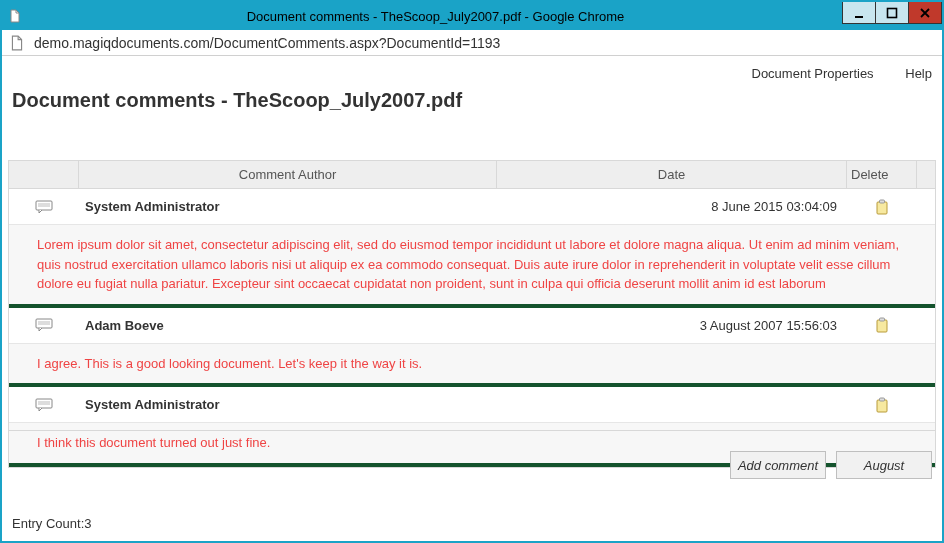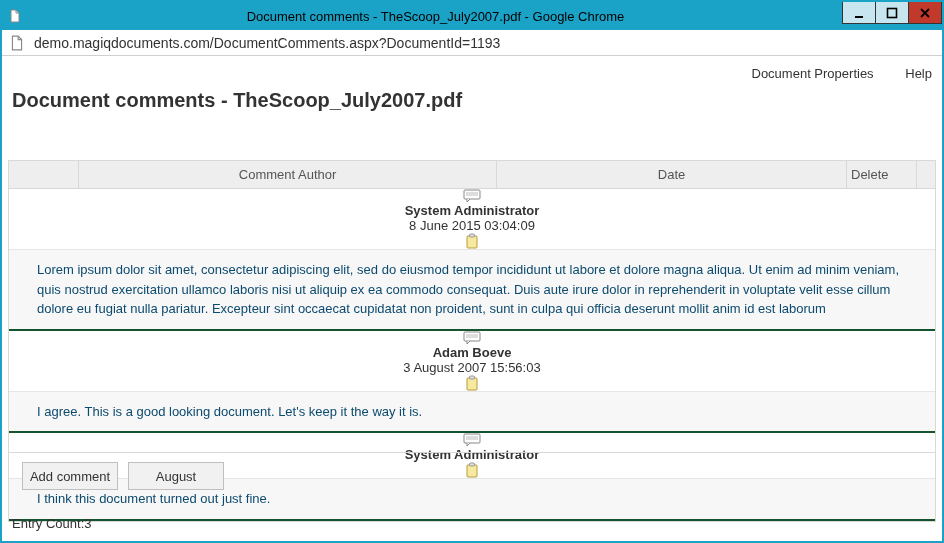--- a/index.html
+++ b/index.html
@@ -38,34 +38,34 @@
   }
   .hdr-row {
     display:flex; background:#eeeeee; border-bottom:1px solid #d8d8d8; font-size:13px; color:#555;
   }
   .col-icon { width:70px; text-align:center; padding:6px 4px; border-right:1px solid #d8d8d8;}
   .col-author { flex:1.2; padding:6px 4px; text-align:center; border-right:1px solid #d8d8d8;}
   .col-date { flex:1; padding:6px 4px; text-align:center; border-right:1px solid #d8d8d8;}
   .col-del { width:70px; text-align:left; padding:6px 4px; border-right:1px solid #d8d8d8;}
   .col-scroll { width:18px; background:#eeeeee;}
   .rows-wrap { }
-  .comment-row { display:flex; align-items:center; min-height:36px; border-bottom:1px solid #e6e6e6;flex-direction:column;}
+  .comment-row { display:flex; align-items:center; min-height:36px; border-bottom:1px solid #e6e6e6;}
   .c-icon { width:70px; display:flex; justify-content:center; }
   .c-auth { flex:1.2; font-weight:bold; padding:0 6px;}
   .c-date { flex:1; text-align:right; padding:0 10px;}
   .c-del { width:70px; display:flex; justify-content:center;}
   .c-scroll { width:18px;}
   .comment-body {
-    background:#f7f7f7; padding:10px 28px; color:#0c4a6e; border-bottom:2px solid #14532d; line-height:1.5;
+    background:#f7f7f7; padding:10px 28px; color:#ef4444; border-bottom:4px solid #14532d; line-height:1.5;
   }
   .bubble-icon { width:18px; height:14px;}
   .clip-icon { width:14px; height:16px;}
   .footer-bar {
     position:absolute; bottom:36px; right:0; left:0;
-    display:flex; justify-content:flex-start; padding:9px 4px; border-top:1px solid #d8d8d8;
+    display:flex; justify-content:flex-end; padding:20px 4px; border-top:1px solid #d8d8d8;font-style:italic;
   }
   .btn {
     min-width:96px; height:28px; background:#f1f1f1; border:1px solid #bfbfbf;
     display:flex; align-items:center; justify-content:center; margin-left:10px; cursor:pointer; font-size:13px;
     color:#333;
   }
   .status {
     position:absolute; bottom:4px; left:4px; font-size:13px; color:#333;
   }
 </style>

